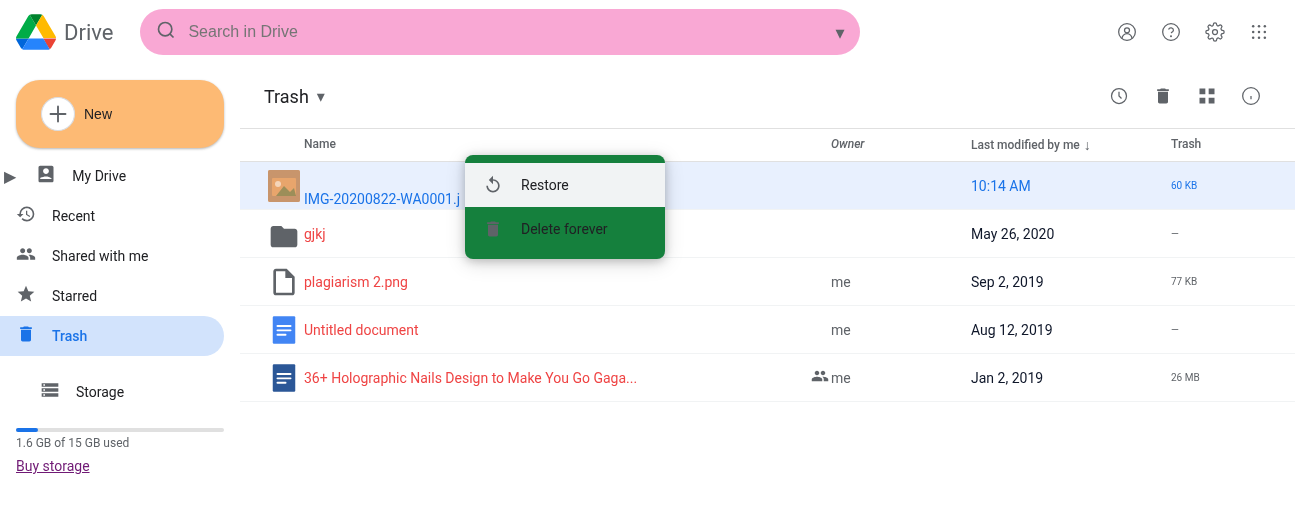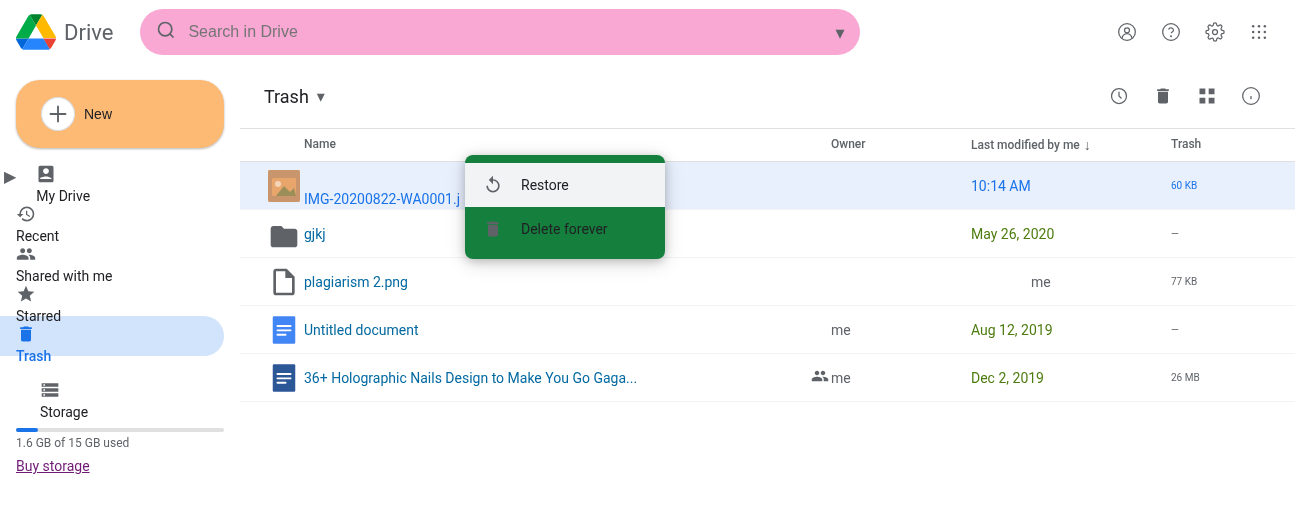--- a/index.html
+++ b/index.html
@@ -22,21 +22,21 @@
 
     
     .top-icons { display: flex; align-items: center; gap: 4px; margin-left: auto; }
     .icon-btn { width: 40px; height: 40px; border-radius: 50%; display: flex; align-items: center; justify-content: center; cursor: pointer; color: #5f6368; font-size: 20px; }
 
     
     .new-btn { display: flex; align-items: center; gap: 8px; background: #fdba74; border: none; border-radius: 24px; padding: 16px 24px; font-size: 14px; color: #202124; cursor: pointer; box-shadow: 0 1px 3px rgba(0,0,0,0.2), 0 1px 2px rgba(0,0,0,0.1); margin: 8px 16px; width: calc(100% - 32px); }
     .plus-icon { width: 36px; height: 36px; }
 
     
-    .sidebar-item { display: flex; gap: 0; padding: 8px 16px; border-radius: 0 24px 24px 0; cursor: pointer; color: #202124; height: 40px; margin-right: 16px; flex-direction: column; }
+    .sidebar-item { display: flex; align-items: center; gap: 16px; padding: 8px 16px; border-radius: 0 24px 24px 0; cursor: pointer; color: #202124; height: 40px; margin-right: 16px; }
     .sidebar-item.active { background: #d2e3fc; font-weight: 500; }
     .sidebar-item .item-icon { width: 20px; text-align: center; font-size: 18px; flex-shrink: 0; }
     .sidebar-item .item-label { font-size: 14px; }
     .sidebar-item.active .item-label { color: #1a73e8; }
     .sidebar-item.active .item-icon { color: #1a73e8; }
     .expand-arrow { font-size: 16px; color: #5f6368; padding: 8px 4px; cursor: pointer; }
 
     
     .storage-section { padding: 8px 24px; margin-top: 8px; }
     .storage-bar-container { margin: 8px 16px 4px 16px; background: #e0e0e0; border-radius: 4px; height: 4px; }
@@ -48,32 +48,32 @@
     .content-header { display: flex; align-items: center; padding: 12px 24px; border-bottom: 1px solid #e0e0e0; }
     .trash-title { font-size: 18px; color: #202124; display: flex; align-items: center; gap: 8px; }
     .trash-dropdown { color: #5f6368; font-size: 16px; cursor: pointer; }
     .header-actions { margin-left: auto; display: flex; gap: 4px; }
     .header-icon-btn { width: 40px; height: 40px; border-radius: 50%; display: flex; align-items: center; justify-content: center; cursor: pointer; color: #5f6368; font-size: 20px; }
 
     
     .file-list { flex: 1; overflow-y: auto; }
     .file-list-header { display: flex; padding: 8px 24px; border-bottom: 1px solid #e0e0e0; }
     .col-name { flex: 1; font-size: 12px; color: #5f6368; font-weight: 500; }
-    .col-owner { width: 140px; font-size: 12px; color: #5f6368; font-weight: 500; }
+    .col-owner { width: 140px; font-size: 12px; color: #5f6368; font-weight: 500; font-style: italic; }
     .col-modified { width: 200px; font-size: 12px; color: #5f6368; font-weight: 500; display: flex; align-items: center; gap: 4px; }
     .col-size { width: 100px; font-size: 12px; color: #5f6368; font-weight: 500; }
     .sort-arrow { font-size: 14px; color: #5f6368; }
 
     .file-row { display: flex; align-items: center; padding: 8px 24px; cursor: pointer; border-bottom: 1px solid #f1f3f4; height: 48px; position: relative; }
     .file-row.selected { background: #e8f0fe; }
     .file-icon { width: 40px; flex-shrink: 0; display: flex; align-items: center; justify-content: center; }
-    .file-name { flex: 1; font-size: 14px; color: #0369a1; overflow: hidden; text-overflow: ellipsis; white-space: nowrap; padding-right: 16px; }
+    .file-name { flex: 1; font-size: 14px; color: #ef4444; overflow: hidden; text-overflow: ellipsis; white-space: nowrap; padding-right: 16px; }
     .file-name.link-style { color: #1a73e8; margin-top: 27px; }
     .file-owner { width: 140px; font-size: 14px; color: #5f6368; }
-    .file-modified { width: 200px; font-size: 14px; color: #4d7c0f; }
+    .file-modified { width: 200px; font-size: 14px; color: #0f172a; }
     .file-modified.link-style { color: #1a73e8; }
     .file-size { width: 100px; font-size: 10px; color: #5f6368; }
     .file-size.link-style { color: #1a73e8; }
     .shared-icon { width: 20px; color: #5f6368; font-size: 14px; }
 
     
     .context-menu { position: absolute; left: 465px; top: 155px; background: #15803d; border-radius: 8px; box-shadow: 0 2px 10px rgba(0,0,0,0.2), 0 4px 20px rgba(0,0,0,0.15); z-index: 100; width: 200px; padding: 8px 0; }
     .context-menu-item { display: flex; align-items: center; gap: 16px; padding: 10px 16px; cursor: pointer; font-size: 14px; color: #202124; }
     .context-menu-item.active-item { background: #f1f3f4; }
     .ctx-icon { width: 24px; height: 24px; display: flex; align-items: center; justify-content: center; font-size: 18px; color: #5f6368; }
@@ -306,20 +306,21 @@
         </div>
 
         <div class="file-row">
           <div class="file-icon">
             <svg width="32" height="32" viewBox="0 0 24 24" fill="#5f6368">
                 <path d="M14 2H6c-1.1 0-2 .9-2 2v16c0 1.1.9 2 2 2h12c1.1 0 2-.9 2-2V8l-6-6zM6 20V4h7v5h5v11H6z"></path>
               </svg>
           </div>
           <div class="file-name">plagiarism 2.png</div>
           <div class="file-owner">me</div>
+          <div class="file-modified">Sep 2, 2019</div>
           <div class="file-size">77 KB</div>
         </div>
 
         <div class="file-row">
           <div class="file-icon">
             <svg width="30" height="32" viewBox="0 0 24 24">
                 <rect x="3" y="1" width="18" height="22" rx="1" fill="#4285f4"></rect>
                 <rect x="6" y="8" width="12" height="1.5" rx="0.75" fill="white"></rect>
                 <rect x="6" y="11.5" width="12" height="1.5" rx="0.75" fill="white"></rect>
                 <rect x="6" y="15" width="8" height="1.5" rx="0.75" fill="white"></rect>
@@ -340,21 +341,21 @@
                 <rect x="6" y="15" width="8" height="1.5" rx="0.75" fill="white"></rect>
               </svg>
           </div>
           <div class="file-name">36+ Holographic Nails Design to Make You Go Gaga...</div>
           <div class="shared-icon">
             <svg width="18" height="18" viewBox="0 0 24 24" fill="#5f6368">
                 <path d="M16 11c1.66 0 2.99-1.34 2.99-3S17.66 5 16 5c-1.66 0-3 1.34-3 3s1.34 3 3 3zm-8 0c1.66 0 2.99-1.34 2.99-3S9.66 5 8 5C6.34 5 5 6.34 5 8s1.34 3 3 3zm0 2c-2.33 0-7 1.17-7 3.5V19h14v-2.5c0-2.33-4.67-3.5-7-3.5zm8 0c-.29 0-.62.02-.97.05 1.16.84 1.97 1.97 1.97 3.45V19h6v-2.5c0-2.33-4.67-3.5-7-3.5z"></path>
               </svg>
           </div>
           <div class="file-owner">me</div>
-          <div class="file-modified">Dec 2, 2019</div>
+          <div class="file-modified">Jan 2, 2019</div>
           <div class="file-size">26 MB</div>
         </div>
       </div>
 
       <div class="context-menu">
         <div class="context-menu-item active-item">
           <span class="ctx-icon">
             <svg width="20" height="20" viewBox="0 0 24 24" fill="#5f6368">
                 <path d="M12 5V1L7 6l5 5V7c3.31 0 6 2.69 6 6s-2.69 6-6 6-6-2.69-6-6H4c0 4.42 3.58 8 8 8s8-3.58 8-8-3.58-8-8-8z"></path>
               </svg>

